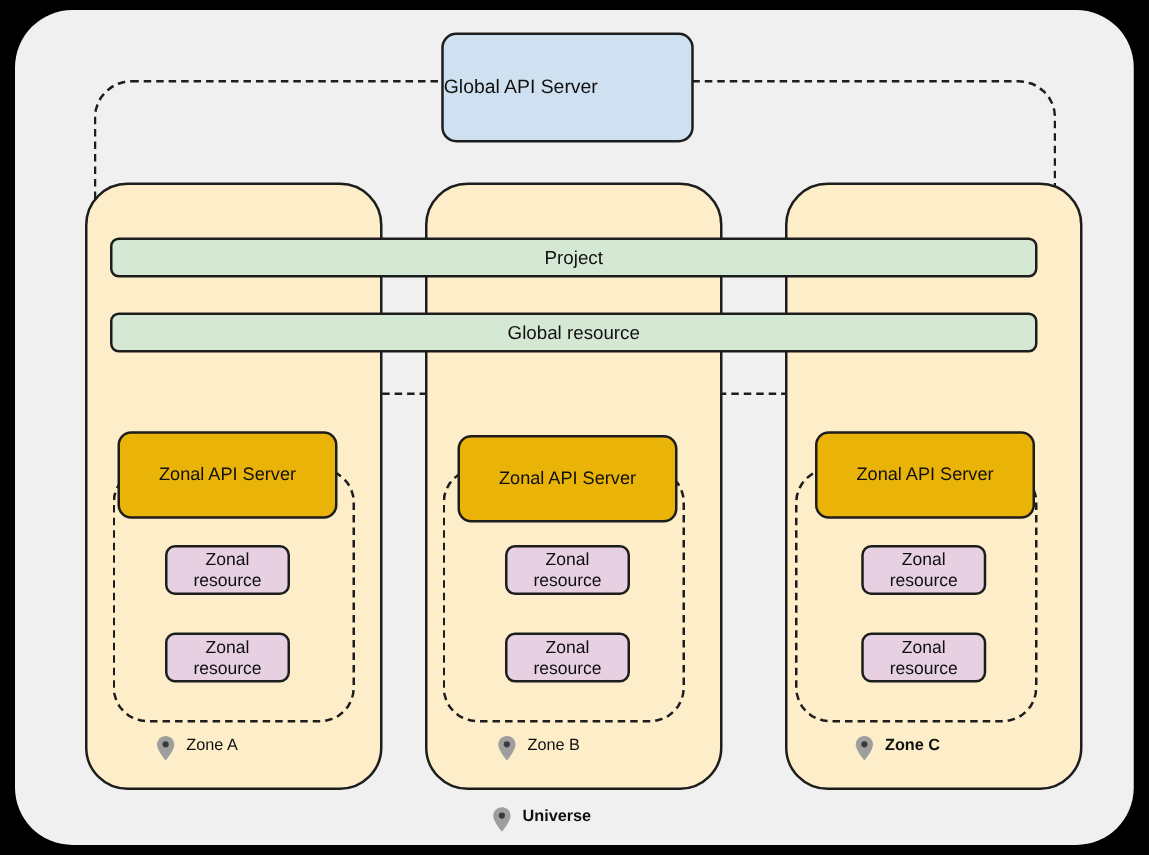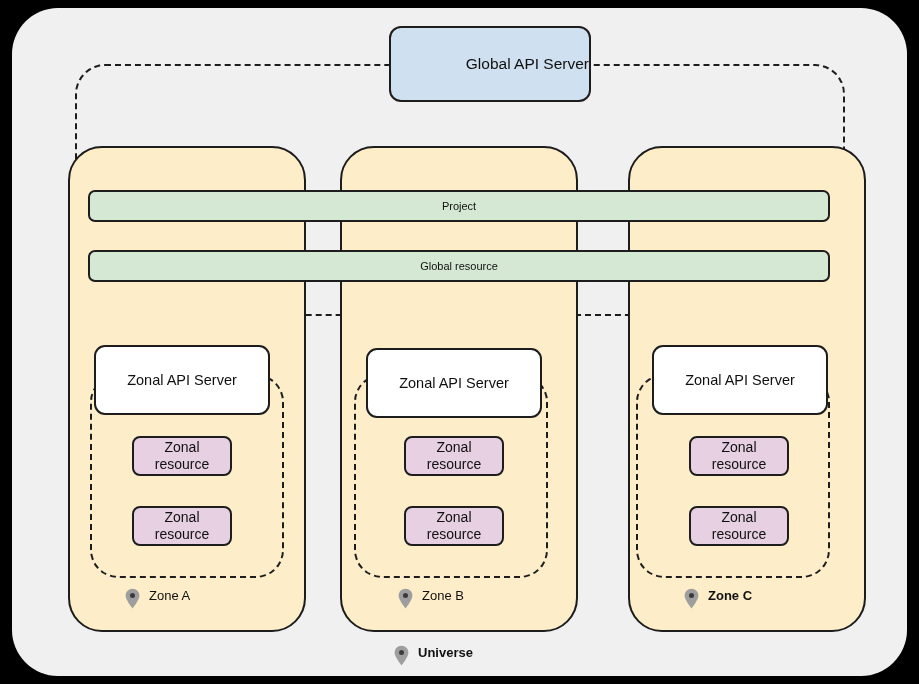--- a/index.html
+++ b/index.html
@@ -67,43 +67,42 @@
     left: 88px;
     width: 742px;
     height: 32px;
     background: #d5e8d4;
     border: 2px solid #1d1d1d;
     border-radius: 7px;
     box-sizing: border-box;
     display: flex;
     align-items: center;
     justify-content: center;
-    font-size: 11px;
+    font-size: 15px;
     color: #101010;
   }
   .bar-project { top: 190px; }
   .bar-global-resource { top: 250px; }
 
   
   .global-api {
     position: absolute;
     left: 353px;
     top: 26px;
     width: 202px;
-    height: 76px;
+    height: 88px;
     background: #cfe0f0;
     border: 2px solid #1d1d1d;
     border-radius: 12px;
     box-sizing: border-box;
     display: flex;
     align-items: center;
-    justify-content: flex-end;
+    justify-content: flex-start;
     font-size: 15.5px;
     color: #101010;
-    margin-left: 36px;
   }
 
   
   .zone-inner-dashed {
     position: absolute;
     top: 374px;
     width: 194px;
     height: 204px;
     border: 2px dashed #1d1d1d;
     border-radius: 28px;
@@ -111,21 +110,21 @@
   }
   .zid-a { left: 90px; }
   .zid-b { left: 354px; }
   .zid-c { left: 636px; }
 
   
   .zonal-api {
     position: absolute;
     width: 176px;
     height: 70px;
-    background: #ffffff;
+    background: #eab308;
     border: 2px solid #1d1d1d;
     border-radius: 11px;
     box-sizing: border-box;
     display: flex;
     align-items: center;
     justify-content: center;
     font-size: 14.5px;
     color: #101010;
     white-space: nowrap;
   }

